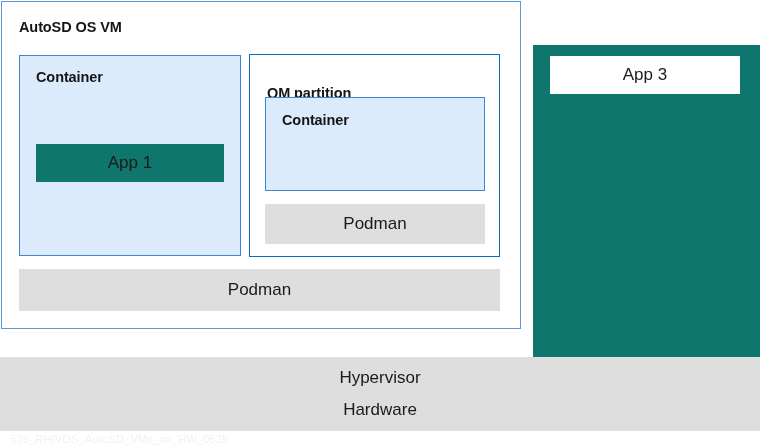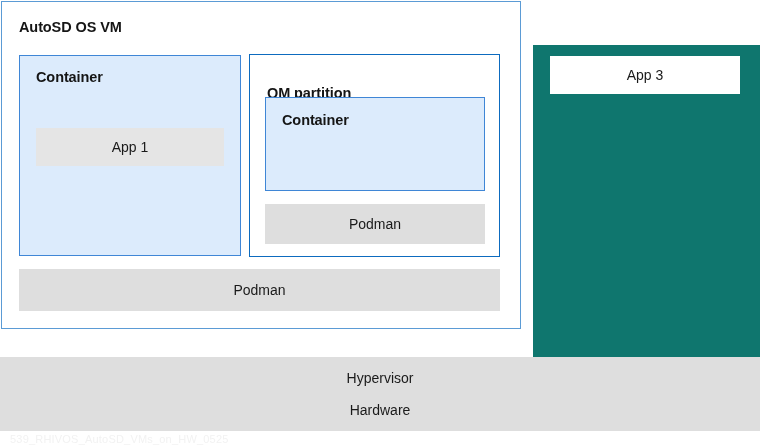--- a/index.html
+++ b/index.html
@@ -60,24 +60,24 @@
     height: 201px;
     background: #dcebfc;
     border: 1.5px solid #3f86d6;
   }
   .container-left-title {
     left: 16px;
     top: 13px;
   }
   .app1 {
     left: 36px;
-    top: 128px;
+    top: 144px;
     width: 188px;
     height: 38px;
-    background: #e5e5e5;
+    background: #0f766e;
   }
 
   
   .qm-partition {
     left: 249px;
     top: 54px;
     width: 251px;
     height: 203px;
     background: #ffffff;
     border: 1.5px solid #0d6bbf;
@@ -164,21 +164,21 @@
 
   
   .center-label {
     position: absolute;
     left: 0; top: 0;
     width: 100%;
     height: 100%;
     display: flex;
     align-items: center;
     justify-content: center;
-    font-size: 14px;
+    font-size: 17px;
     color: #1a1a1a;
     white-space: nowrap;
   }
 
   .watermark {
     position: absolute;
     left: 10px;
     top: 433px;
     font-size: 11px;
     color: #f2f2f2;

